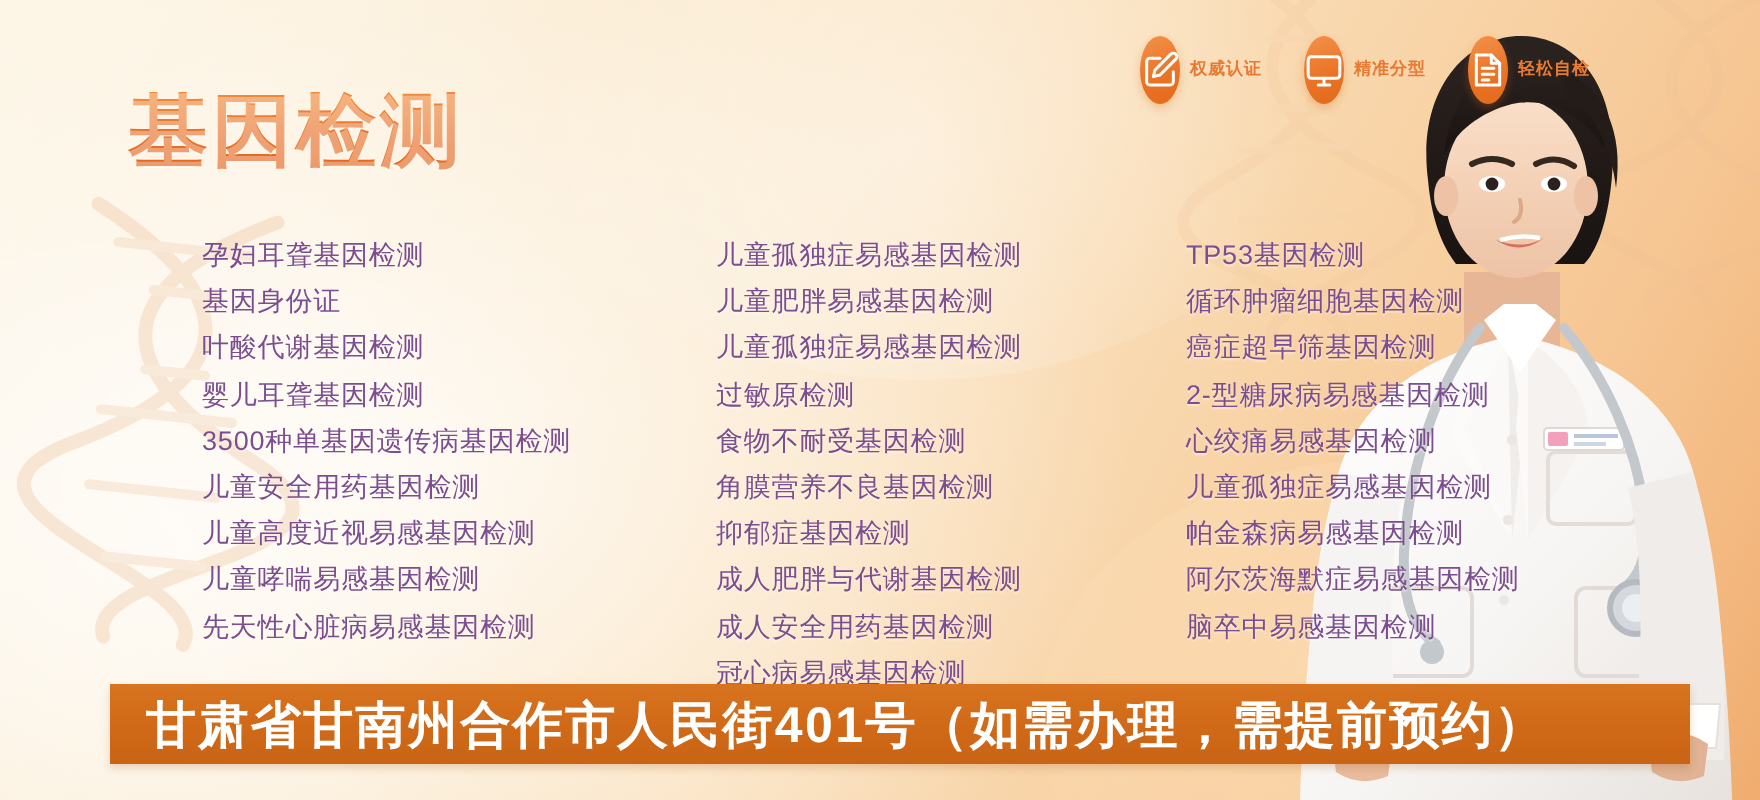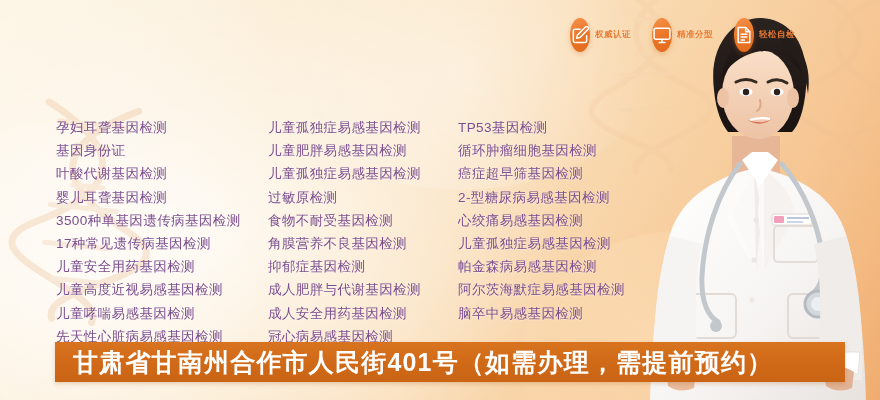--- a/index.html
+++ b/index.html
@@ -83,21 +83,21 @@
     white-space:nowrap;
   }
 
   
   .columns {
     position:absolute;
     left:56px; top:116px;
     display:flex;
     gap:0;
   }
-  .col { display:flex; flex-direction:column; }
+  .col { display:flex; flex-direction:column;margin-left:45px; }
   .col-1 { width:212px; }
   .col-2 { width:190px; }
   .col-3 { width:220px; }
   .item {
     font-size:13.5px;
     line-height:23.2px;
     color:#7c4d8f;
     letter-spacing:.4px;
     white-space:nowrap;
     font-weight:500;
@@ -286,20 +286,21 @@
       <circle cx="110" cy="84" r="3.2" fill="#2c211c"></circle>
       <circle cx="141" cy="84" r="3.2" fill="#2c211c"></circle>
 
       <path d="M124 92 Q126 100 121 103" stroke="#dda888" stroke-width="2" fill="none" stroke-linecap="round"></path>
       <path d="M112 112 Q124 120 136 111 Q126 117 112 112 Z" fill="#d8705f"></path>
       <path d="M114 112 Q124 109 134 111" stroke="#ffffff" stroke-width="2.2" fill="none"></path>
     </svg>
   </div>
 
   <div class="headline-wrap">
+    <div class="headline">基因检测</div>
   </div>
 
   <div class="badges">
 
     <div class="badge">
       <div class="badge-circle">
         <svg width="20" height="20" viewBox="0 0 24 24" fill="none" stroke="#ffffff" stroke-width="1.8" stroke-linecap="round" stroke-linejoin="round">
           <path d="M20 13v6a2 2 0 0 1-2 2H6a2 2 0 0 1-2-2V7a2 2 0 0 1 2-2h6"></path>
           <path d="M18.5 2.5a2.1 2.1 0 0 1 3 3L12 15l-4 1 1-4z"></path>
         </svg>
@@ -331,21 +332,20 @@
   </div>
 
   <div class="columns">
 
     <div class="col col-1">
       <div class="item">孕妇耳聋基因检测</div>
       <div class="item">基因身份证</div>
       <div class="item">叶酸代谢基因检测</div>
       <div class="item">婴儿耳聋基因检测</div>
       <div class="item">3500种单基因遗传病基因检测</div>
-      <div class="item">17种常见遗传病基因检测</div>
       <div class="item">儿童安全用药基因检测</div>
       <div class="item">儿童高度近视易感基因检测</div>
       <div class="item">儿童哮喘易感基因检测</div>
       <div class="item">先天性心脏病易感基因检测</div>
     </div>
 
     <div class="col col-2">
       <div class="item">儿童孤独症易感基因检测</div>
       <div class="item">儿童肥胖易感基因检测</div>
       <div class="item">儿童孤独症易感基因检测</div>

